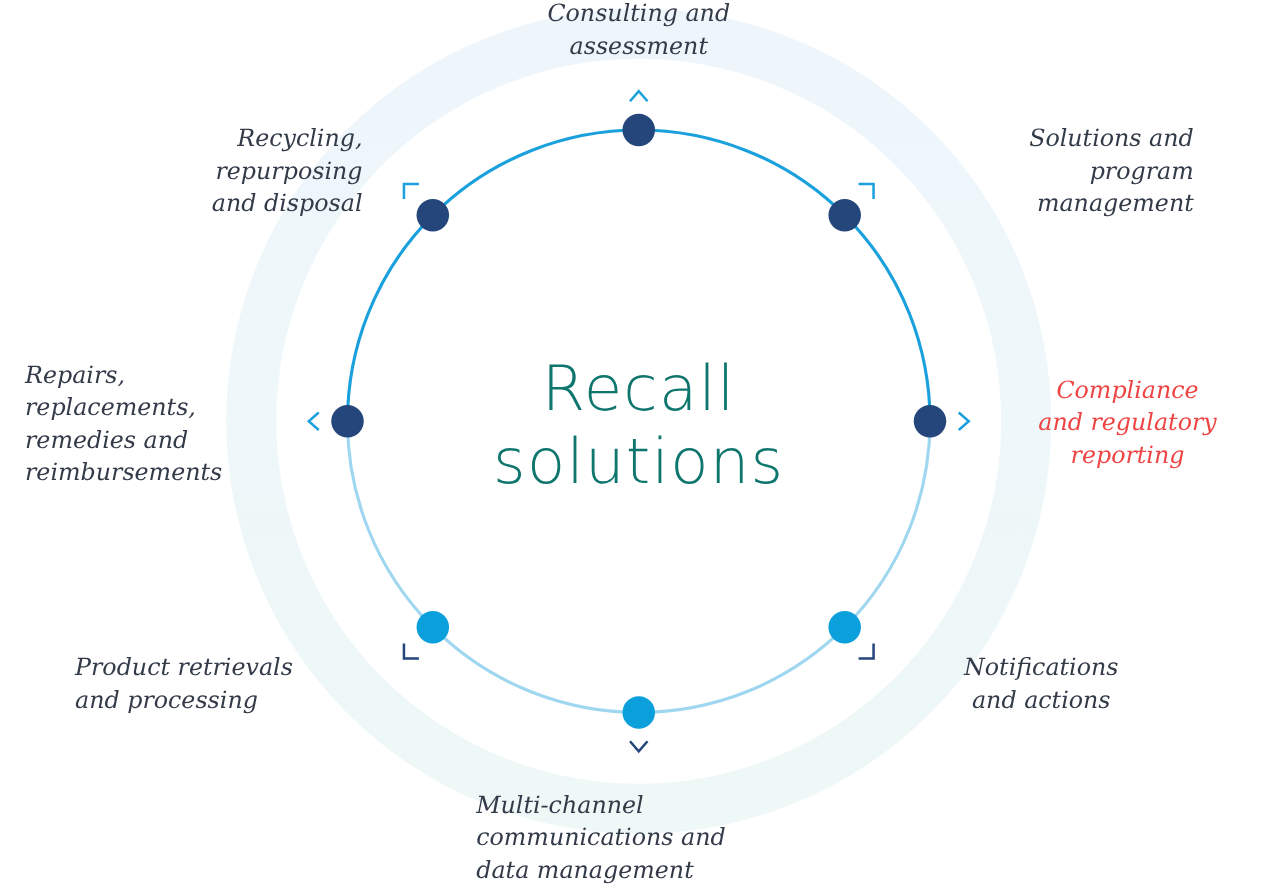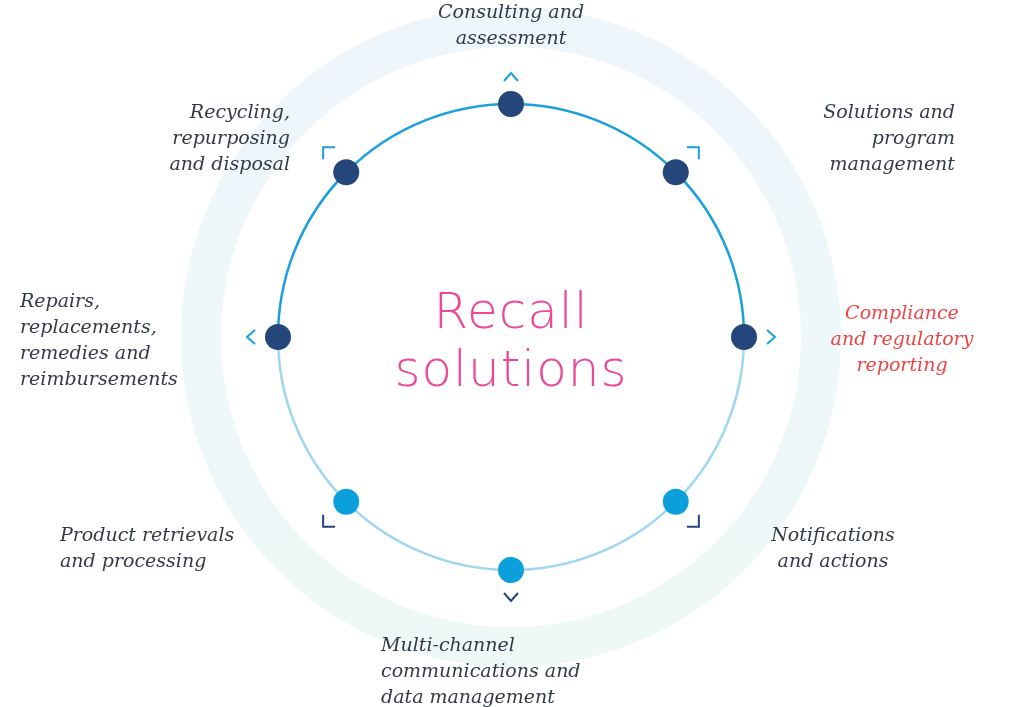--- a/index.html
+++ b/index.html
@@ -15,21 +15,21 @@
       white-space: pre-line;
     }
     .center-title {
       position: absolute;
       left: 361px; top: 282px; width: 300px;
       text-align: center;
       font-family: "DejaVu Sans", "Liberation Sans", sans-serif;
       font-weight: 200;
       font-size: 50px;
       line-height: 58px;
-      color: #ec4899;
+      color: #0f766e;
       letter-spacing: 1px;
       white-space: pre-line;
     }
   </style>
 </head>
 <body>
 
 <svg id="diagram" viewBox="0 0 1023 707" xmlns="http://www.w3.org/2000/svg">
   <defs>
     <linearGradient id="ringGrad" x1="0" y1="0" x2="0" y2="1">

